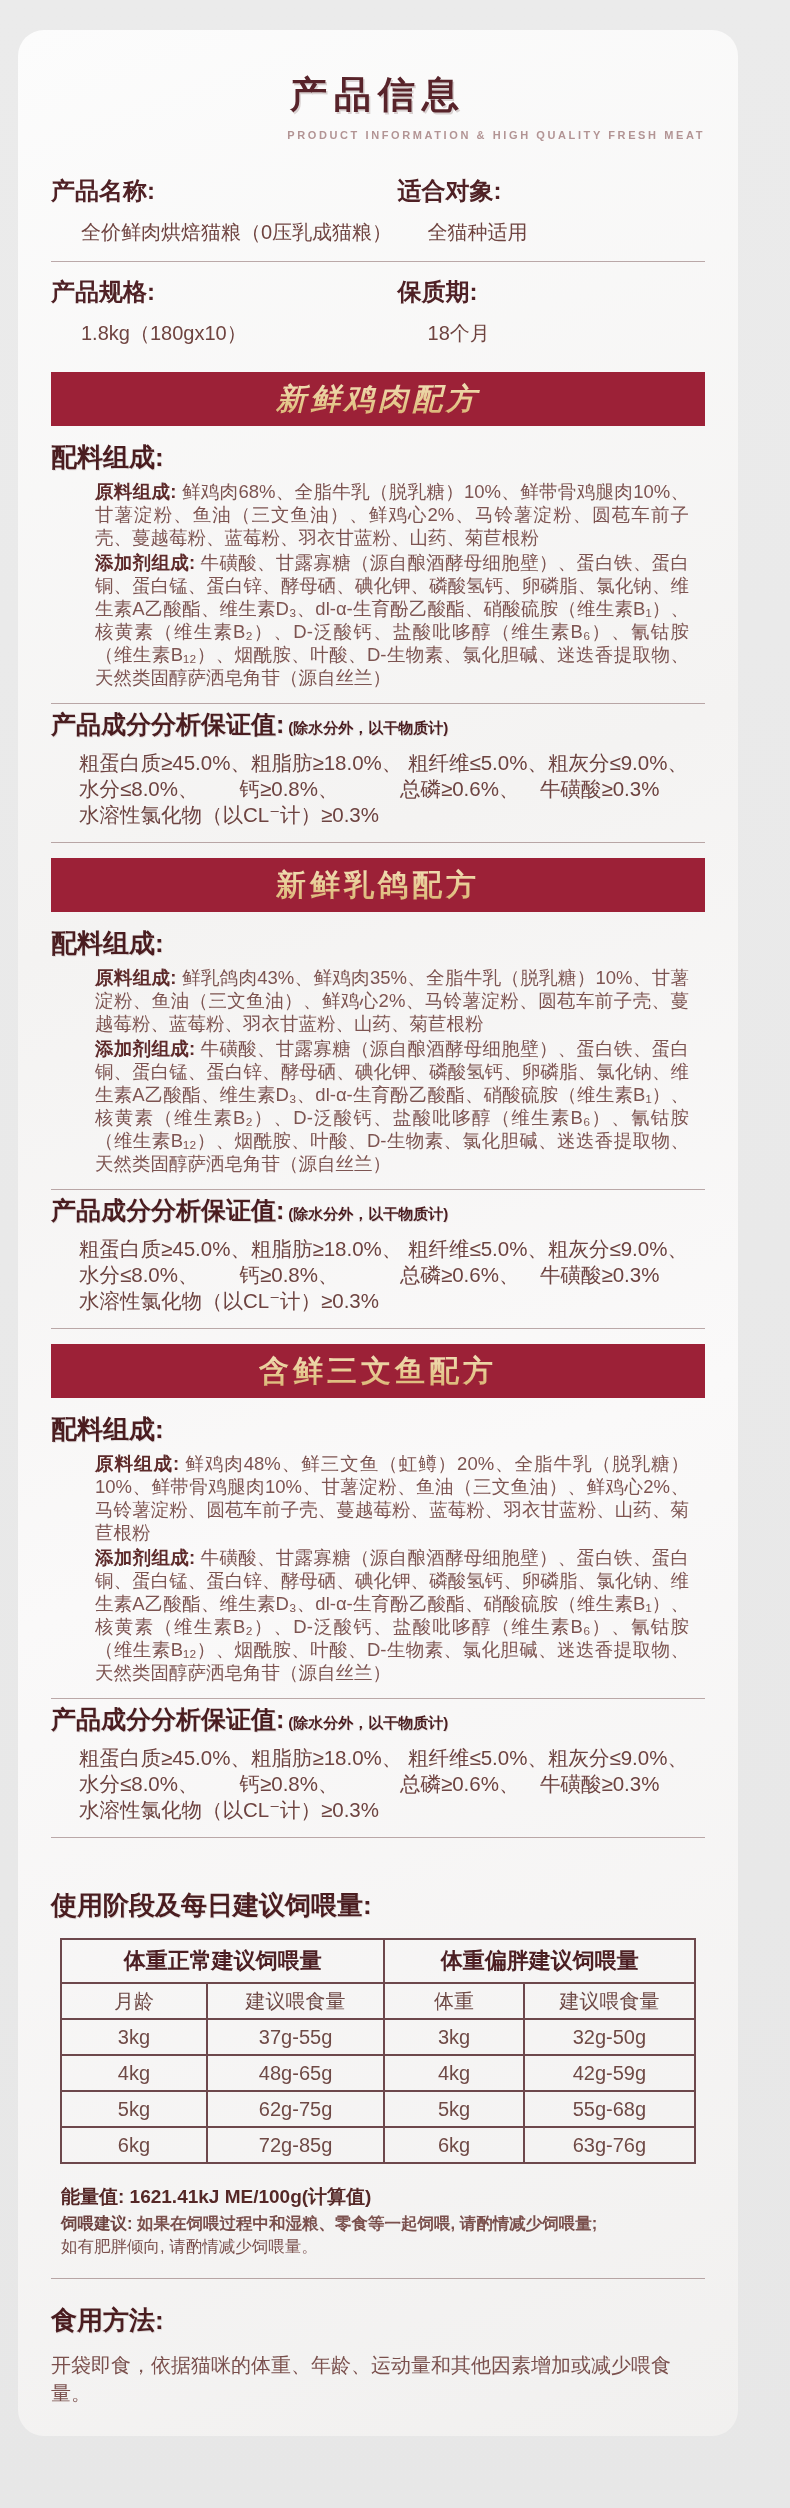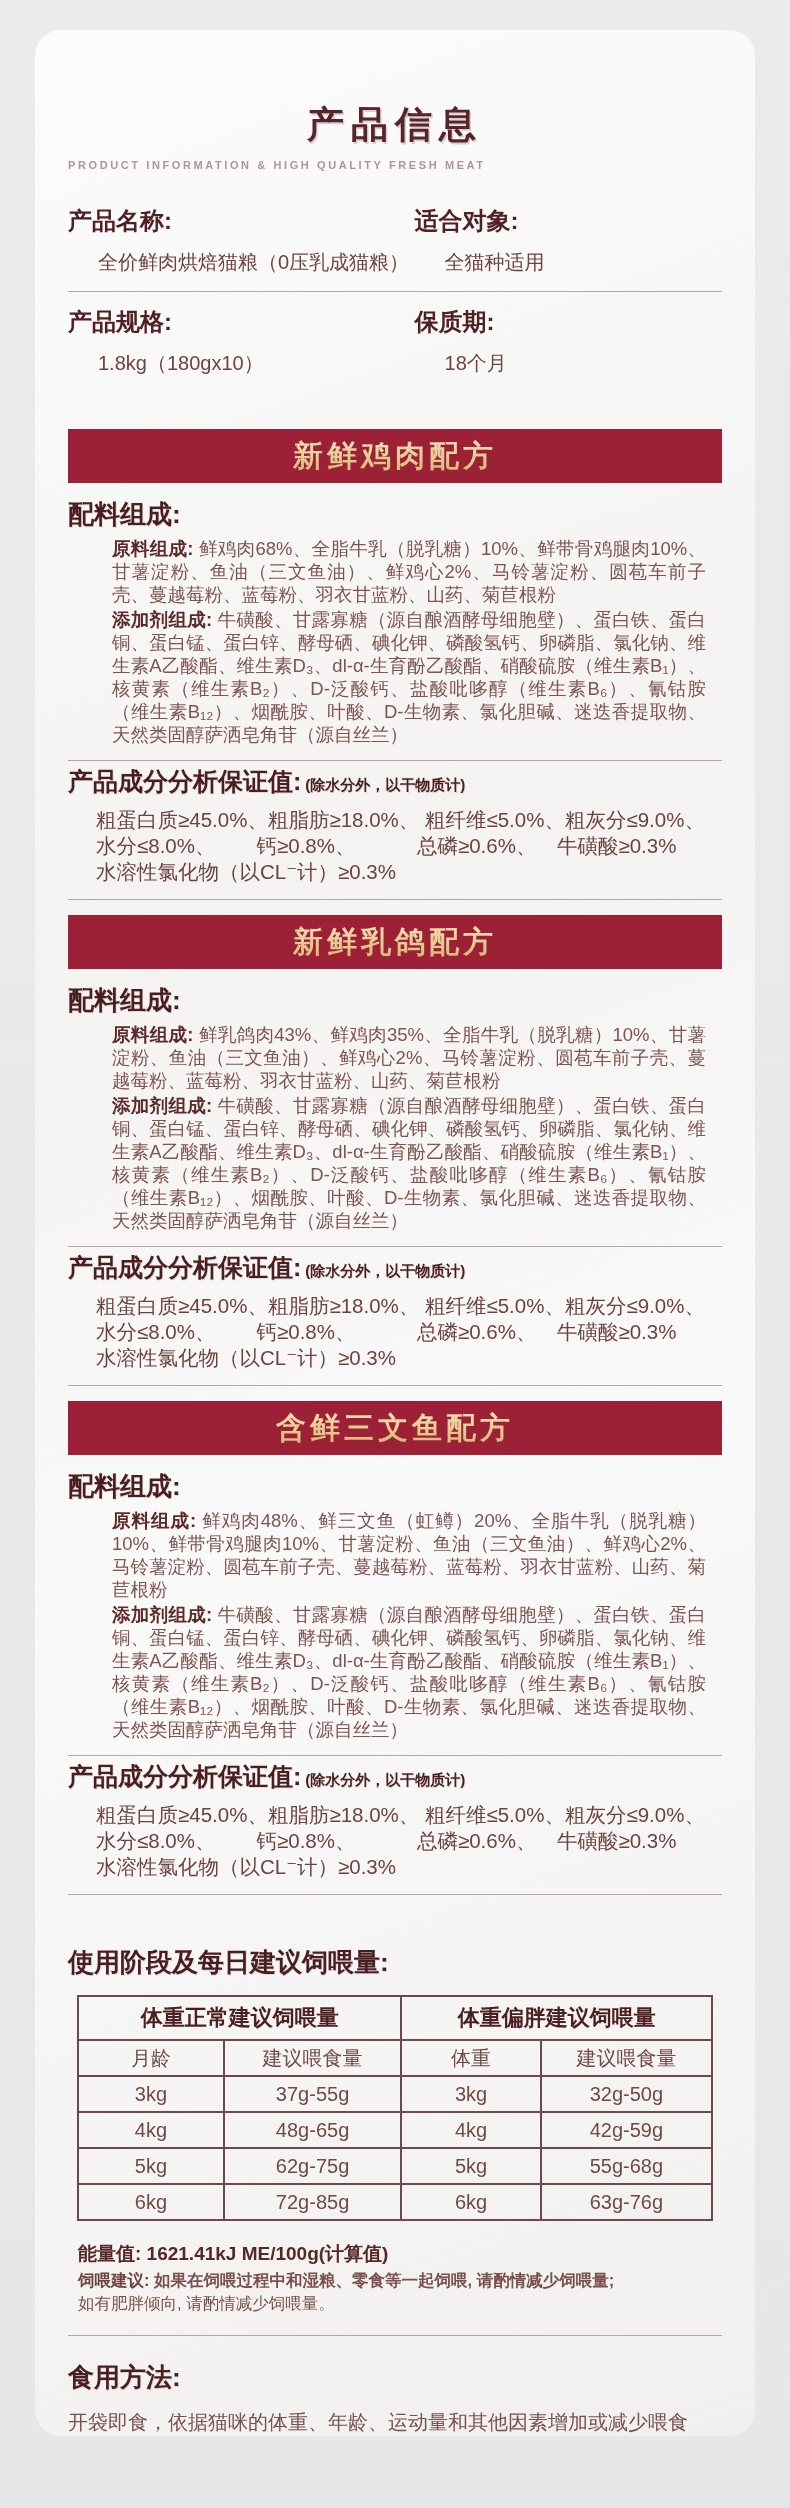--- a/index.html
+++ b/index.html
@@ -4,51 +4,51 @@
 <style>
   html,body{margin:0;padding:0;}
   body{
     width:790px;
     background:#e9e9e9;
     font-family:"Liberation Sans","DejaVu Sans",sans-serif;
     -webkit-font-smoothing:antialiased;
   }
   .page{width:790px;height:2508px;position:relative;background:linear-gradient(180deg,#ebebeb,#e7e7e7);}
   .card{
-    position:absolute;left:35px;top:30px;width:720px;height:2406px;
+    position:absolute;left:18px;top:30px;width:720px;height:2406px;
     background:linear-gradient(160deg,#fcfcfc 0%,#f4f3f2 35%,#faf9f9 60%,#f1f0ef 100%);
     border-radius:26px;
     box-sizing:border-box;
-    padding:56px 33px 0 33px;
+    padding:26px 33px 0 33px;
     overflow:hidden;
   }
   
   .title{
     margin:14px 0 0;text-align:center;
     font-size:37px;font-weight:bold;letter-spacing:7px;
     color:#58232a;text-shadow:1.5px 1.5px 0 rgba(60,20,20,0.18);
   }
   .subtitle{
-    margin-top:9px;text-align:left;
+    margin-top:9px;text-align:right;
     font-size:11px;letter-spacing:2.6px;color:#b29494;font-weight:bold;
   }
   
   .info-section{margin-top:34px;}
   .info-row{display:grid;grid-template-columns:53% 47%;}
   .info-label{font-size:24px;font-weight:bold;color:#4f2125;line-height:32px;}
   .info-value{font-size:20px;color:#6f4440;margin-top:12px;padding-left:30px;line-height:26px;}
   .divider{border:none;border-top:1px solid rgba(110,70,70,0.45);margin:14px 0 4px;height:0;}
   .info-section .divider{margin:16px 0 14px;}
   
   .banner{
     height:54px;margin-top:15px;
     background:#9c2137;
     display:flex;align-items:center;justify-content:center;
   }
-  .banner-first{margin-top:53px;}
+  .banner-first{margin-top:26px;font-style:italic;}
   .banner-text{
     font-size:30px;font-weight:bold;letter-spacing:4px;
     background:linear-gradient(180deg,#f2e2bd 0%,#e6c98f 55%,#d6af6e 100%);
     -webkit-background-clip:text;background-clip:text;
     color:#e6c98f;-webkit-text-fill-color:transparent;
   }
   .section-h{
     margin:16px 0 8px;font-size:26px;line-height:30px;
     font-weight:bold;color:#4a1d20;text-shadow:0.8px 0.8px 0 rgba(60,20,20,0.12);
   }

